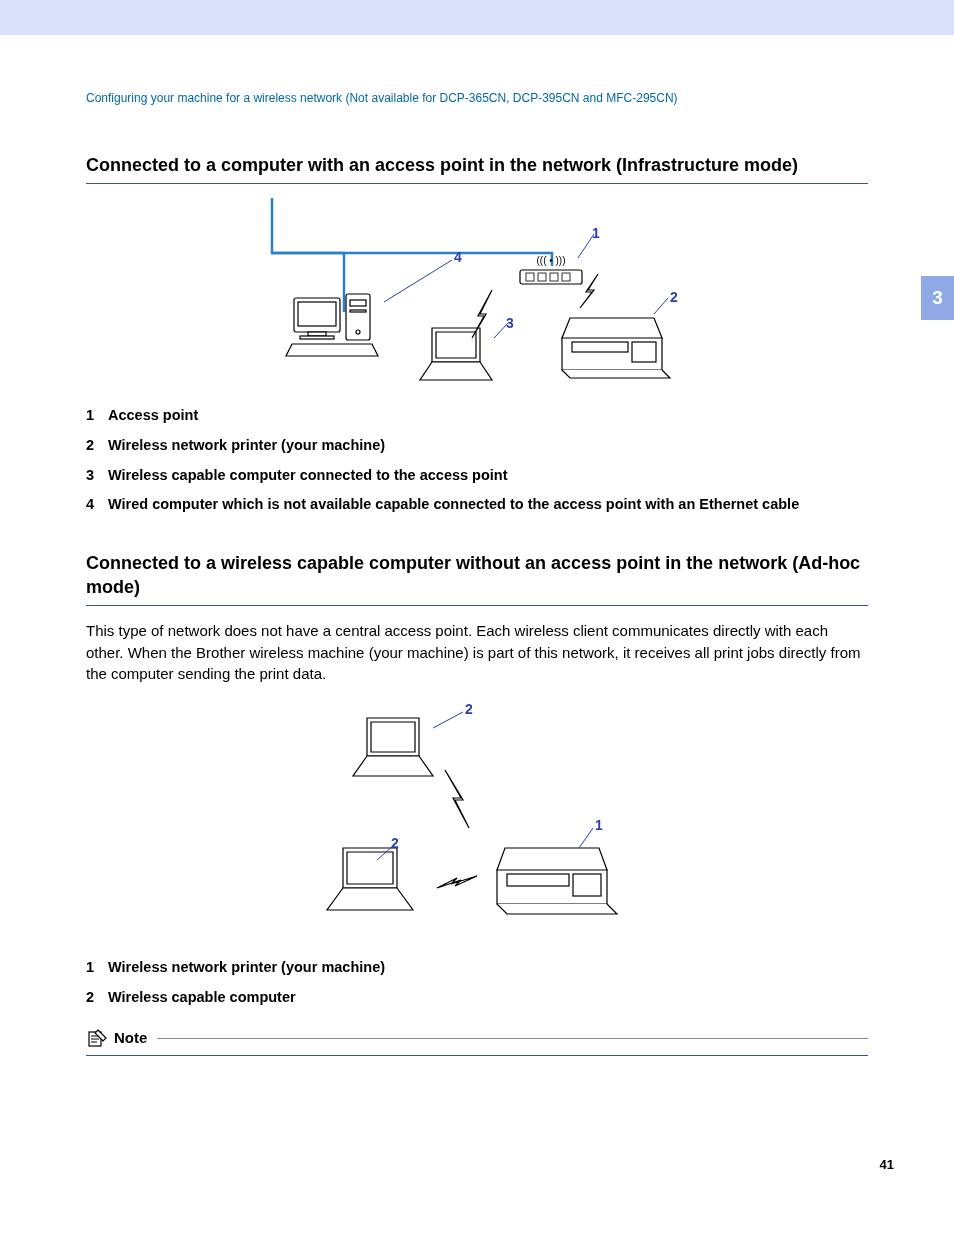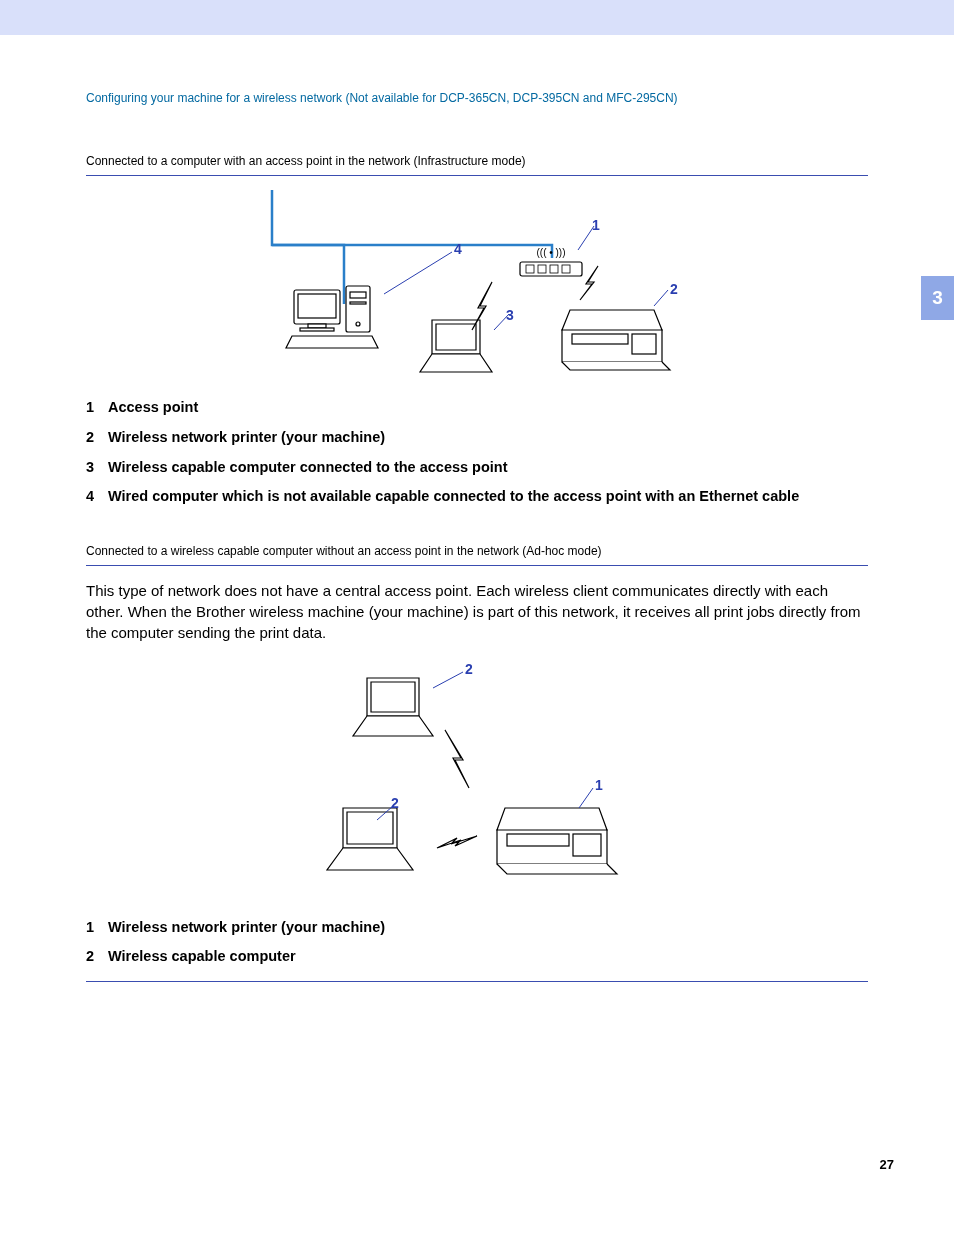--- a/index.html
+++ b/index.html
@@ -1,21 +1,21 @@
 <!DOCTYPE html>
 <html><head>
 <meta charset="utf-8">
 <style>
 html,body{margin:0;padding:0;background:#fff;font-family:Arial,Helvetica,sans-serif;color:#000;font-size:15px;line-height:1.35}
 .page{width:954px;min-height:1235px;position:relative;box-sizing:border-box}
 .topbar{height:35px;background:#d9e0fa}
 .content{padding:55px 86px 0 86px}
 .breadcrumb{font-size:12px;color:#0369a1;margin-bottom:47px}
 h1{font-size:27px;font-weight:bold;margin:0 0 40px 0}
-h2{font-size:12px;font-weight:normal;margin:0 0 6px 0;line-height:1.35}
+h2{font-size:18px;font-weight:bold;margin:0 0 6px 0;line-height:1.35}
 .rule{height:0;border:0;border-top:1px solid #3a4db0;margin:0 0 14px 0}
 .side-tab{position:absolute;right:0;top:276px;width:33px;height:44px;background:#8fa8e6;color:#fff;font-weight:bold;font-size:19px;display:flex;align-items:center;justify-content:center}
 .figure{display:flex;justify-content:center;margin:0 0 18px 0}
 .legend{list-style:none;padding:0;margin:0 0 36px 0}
 .legend li{display:flex;font-weight:bold;font-size:14.5px;margin:0 0 10px 0}
 .legend li .num{width:22px;flex:0 0 22px}
 .legend li .txt{flex:1}
 .para{font-size:15px;margin:0 0 16px 0;line-height:1.42}
 .note-head{display:flex;align-items:center;margin:20px 0 6px 0}
 .note-head .icon{width:22px;height:22px;margin-right:6px}
@@ -160,18 +160,31 @@
       <li>
           <span class="num">1</span>
           <span class="txt">Wireless network printer (your machine)</span>
         </li>
       <li>
           <span class="num">2</span>
           <span class="txt">Wireless capable computer</span>
         </li>
     </ul>
 
+    <div class="note-head">
+      <span class="icon">
+        <svg width="22" height="22" viewBox="0 0 22 22">
+          <rect x="3" y="5" width="12" height="14" fill="#fff" stroke="#000" stroke-width="1.2"></rect>
+          <line x1="5" y1="9" x2="13" y2="9" stroke="#000" stroke-width="1"></line>
+          <line x1="5" y1="12" x2="13" y2="12" stroke="#000" stroke-width="1"></line>
+          <line x1="5" y1="15" x2="11" y2="15" stroke="#000" stroke-width="1"></line>
+          <path d="M 12 3 L 20 11 L 17 14 L 9 6 Z" fill="#fff" stroke="#000" stroke-width="1.2"></path>
+        </svg>
+      </span>
+      <span class="lbl">Note</span>
+      <span class="line"></span>
+    </div>
     <hr class="note-rule">
   </div>
 
   <div class="pagenum-bar"></div>
-  <div class="pagenum">27</div>
+  <div class="pagenum">41</div>
 </div>
 
 </body></html>

